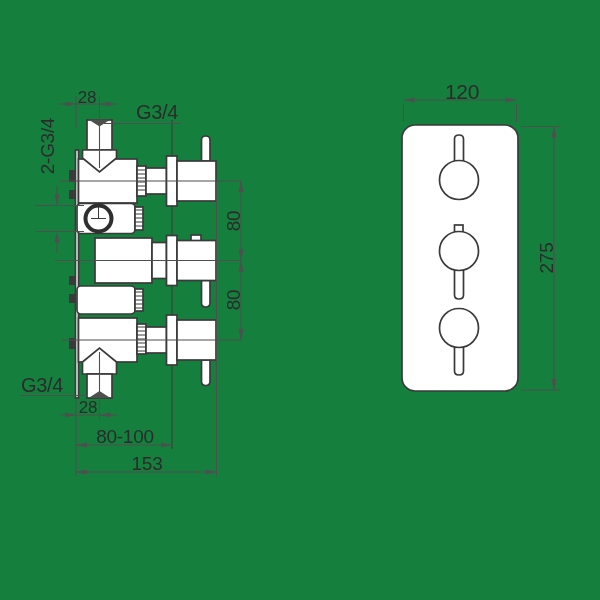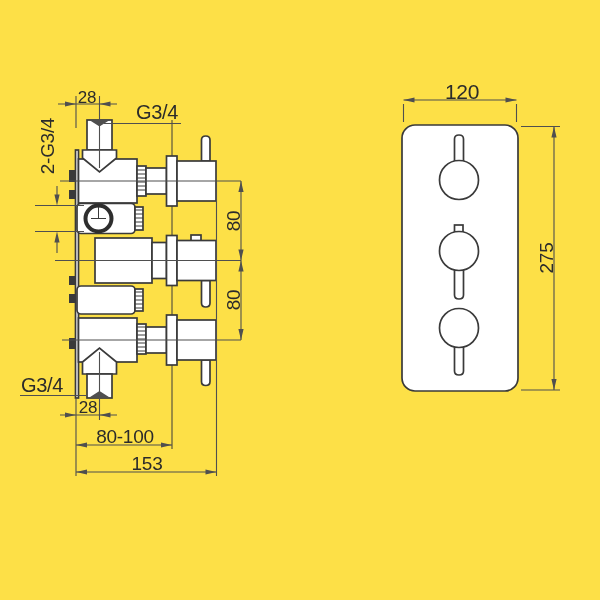--- a/index.html
+++ b/index.html
@@ -1,16 +1,16 @@
 <!DOCTYPE html>
 <html><head>
 <meta charset="utf-8">
 <style>
   html, body { margin: 0; padding: 0; background: #ffffff; }
-  .stage { width: 600px; height: 600px; background: #fde047; position: relative; }
+  .stage { width: 600px; height: 600px; background: #15803d; position: relative; }
   svg { display: block; }
   .obj  { fill: #ffffff; stroke: #3a3a3a; stroke-width: 1.7; stroke-linejoin: miter; }
   .thin { fill: none;    stroke: #3a3a3a; stroke-width: 1; }
   .dark { fill: #3a3a3a; stroke: none; }
   .dim  { fill: none;    stroke: #4f4f4f; stroke-width: 1.1; }
   .arr  { fill: #4f4f4f; stroke: none; }
   .lbl  { fill: #2b2b2b; font-family: "Liberation Sans", "DejaVu Sans", sans-serif;
           letter-spacing: -0.3px; }
   .f17 { font-size: 17px; } .f19 { font-size: 19px; } .f20 { font-size: 20px; } .f21 { font-size: 21px; }
 </style>

